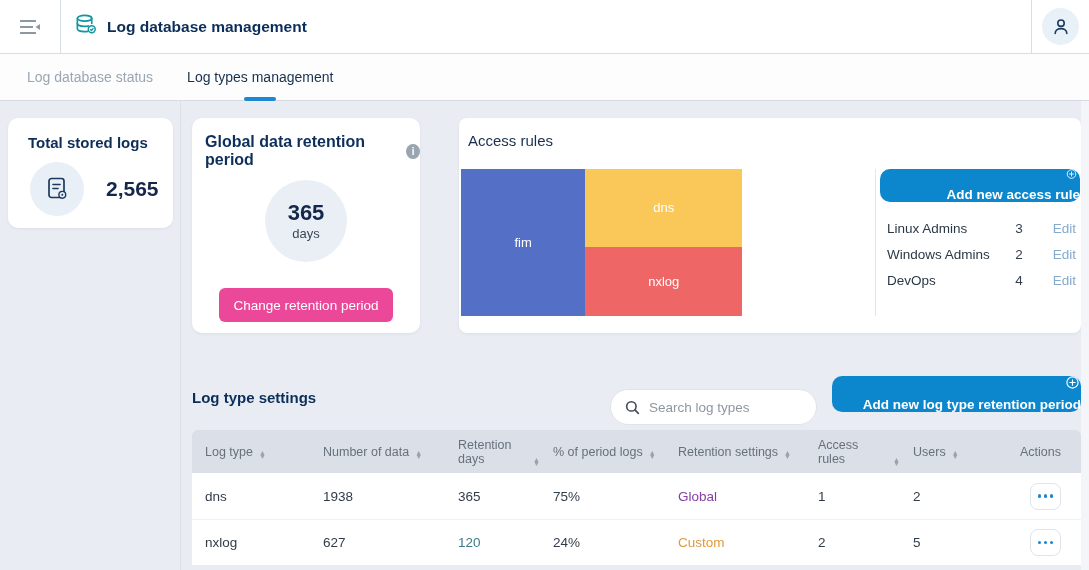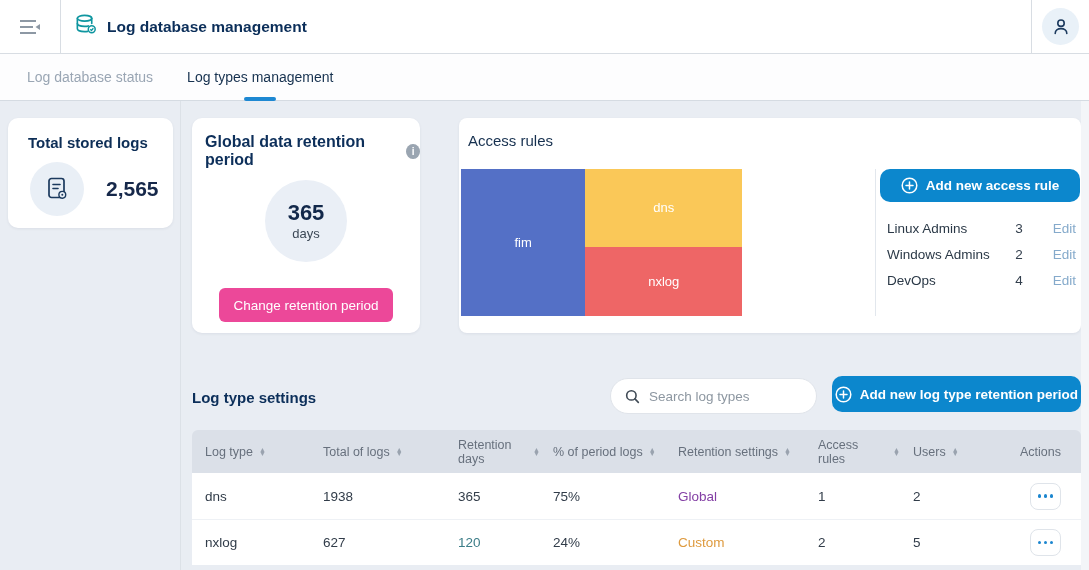--- a/index.html
+++ b/index.html
@@ -54,42 +54,42 @@
               border:none; border-radius:6px; font-size:13.5px; cursor:pointer; font-family:inherit; }
 
   
   .access-card { position:absolute; left:278px; top:17px; width:622px; height:215px; border-radius:8px; }
   .access-title { position:absolute; left:9px; top:14px; font-size:15px; font-weight:500; color:#16304f; }
   .treemap { position:absolute; left:2px; top:51px; width:406px; height:147px; display:flex; }
   .tm-cell { display:flex; align-items:center; justify-content:center; color:#ffffff; font-size:13px; cursor:pointer; }
   .tm-col { display:flex; flex-direction:column; }
   .access-divider { position:absolute; left:416px; top:51px; width:1px; height:147px; background:#e2e7ed; }
   .access-side { position:absolute; left:421px; top:51px; width:201px; }
-  .blue-btn { display:flex; align-items:center; justify-content:center; gap:8px; background:#0c87cd; color:#ffffff;
-              border:none; border-radius:10px; font-size:13.5px; font-weight:600; cursor:pointer; font-family:inherit; }
+  .blue-btn { display:flex; align-items:flex-end; justify-content:center; gap:8px; background:#0c87cd; color:#ffffff;
+              border:none; border-radius:10px; font-size:13.5px; font-weight:600; cursor:pointer; font-family:inherit;flex-direction:column; }
   .add-access-btn { width:200px; height:33px; }
   .rules-list { margin-top:13px; }
   .rule-row { display:grid; grid-template-columns:1fr 36px 44px; align-items:center; height:26px; padding-left:7px; }
   .rule-name { font-size:13.5px; color:#2b3947; }
   .rule-count { font-size:13.5px; color:#333f4d; text-align:center; }
   .rule-edit { font-size:13.5px; color:#85aacb; text-align:right; padding-right:5px; cursor:pointer; text-decoration:none; }
 
   
   .lts-title { position:absolute; left:11px; top:288px; font-size:15px; font-weight:bold; color:#0c2f5a; }
-  .search-box { position:absolute; left:429px; top:277px; width:207px; height:36px; background:#ffffff;
+  .search-box { position:absolute; left:429px; top:288px; width:207px; height:36px; background:#ffffff;
                 border:1px solid #e0e4ea; border-radius:18px; display:flex; align-items:center; padding-left:14px; gap:9px; }
   .search-box input { border:none; outline:none; font-size:13.5px; color:#3c4650; width:140px; background:transparent; font-family:inherit; }
   .search-box input::placeholder { color:#8d97a1; }
   .add-logtype-btn { position:absolute; left:651px; top:275px; width:249px; height:36px; }
 
   
   .table { position:absolute; left:11px; top:329px; width:889px; border-radius:6px 6px 0 0; }
   .thead, .trow { display:grid; grid-template-columns:118px 135px 95px 125px 140px 95px 90px 91px; align-items:center; }
   .thead { height:43px; background:#dbe0e8; border-radius:6px 6px 0 0; }
-  .th { display:flex; align-items:center; gap:6px; padding-left:13px; font-size:12.5px; color:#67707d; cursor:pointer; }
+  .th { display:flex; align-items:flex-end; gap:6px; padding-left:13px; font-size:12.5px; color:#67707d; cursor:pointer; }
   .th.actions { justify-content:flex-end; padding-right:20px; padding-left:0; cursor:default; }
   .sort { display:flex; flex-direction:column; line-height:0.55; font-size:7px; color:#9aa3af; }
   .trow { height:46px; background:#ffffff; }
   .trow + .trow { border-top:1px solid #eef1f5; }
   .td { padding-left:13px; font-size:13.5px; color:#313c49; }
   .td.actions { display:flex; justify-content:flex-end; padding-right:20px; padding-left:0; }
   .dots-btn { width:31px; height:27px; background:#ffffff; border:1px solid #dfe4ea; border-radius:8px;
               display:flex; align-items:center; justify-content:center; gap:2.5px; cursor:pointer; }
   .dots-btn i { width:3.5px; height:3.5px; border-radius:50%; background:#1b86cf; }
 
@@ -245,21 +245,21 @@
     <div class="table">
       <div class="thead">
         <div class="th">
           <span>Log type</span>
           <span class="sort">
               <i>▲</i>
               <i>▼</i>
             </span>
         </div>
         <div class="th">
-          <span>Total of logs</span>
+          <span>Number of data</span>
           <span class="sort">
               <i>▲</i>
               <i>▼</i>
             </span>
         </div>
         <div class="th">
           <span>Retention days</span>
           <span class="sort">
               <i>▲</i>
               <i>▼</i>

